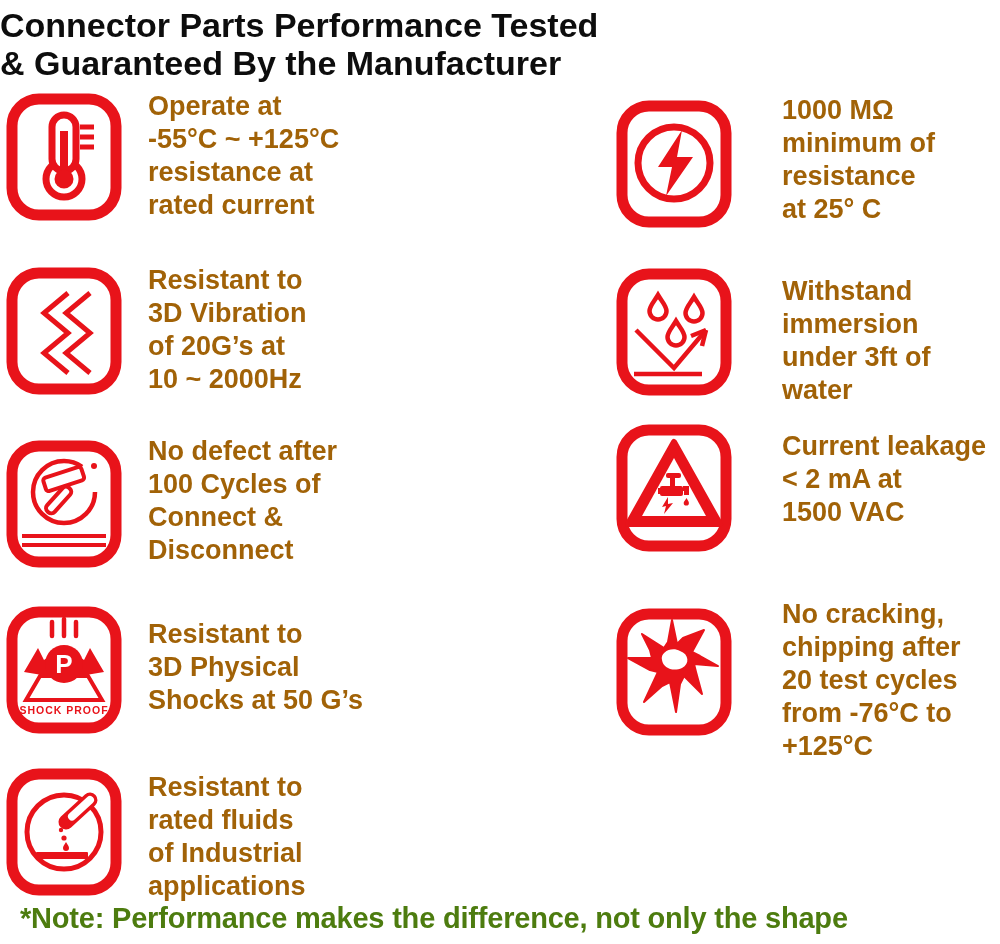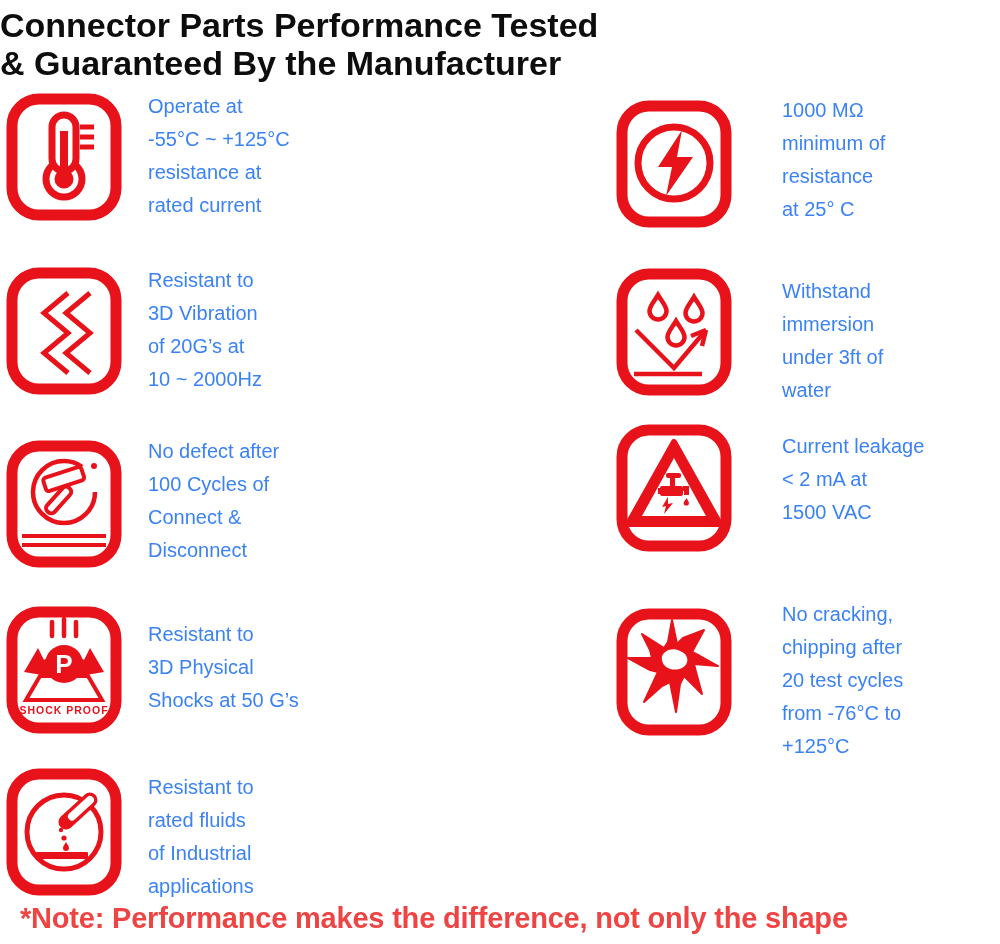--- a/index.html
+++ b/index.html
@@ -10,26 +10,26 @@
     font-family:"Liberation Sans", sans-serif; color:#131313;
   }
   .canvas{ position:absolute; inset:0; background:#fff; }
   .title{
     position:absolute; top:6px; left:0; width:885px; text-align:left;
     font-size:34px; line-height:38px; font-weight:bold; color:#0d0d0d;
   }
   .row{ position:absolute; display:flex; align-items:flex-start; }
   .row.left{ left:6px; }
   .row.right{ left:616px;gap:28px; }
-  .txt{ font-size:20px; line-height:33px; font-weight:normal; color:#3b82f6; white-space:nowrap; }
+  .txt{ font-size:27px; line-height:33px; font-weight:bold; color:#a16207; white-space:nowrap; }
   .row.left .txt{ margin-left:26px; }
   .row.right .txt{ margin-left:22px; }
   .note{
     position:absolute; top:902px; left:20px; width:975px;
-    font-size:29px; font-weight:bold; color:#ef4444; letter-spacing:-0.2px; white-space:nowrap;
+    font-size:29px; font-weight:bold; color:#4d7c0f; letter-spacing:-0.2px; white-space:nowrap;
   }
   .icon{ flex:0 0 auto; }
   .icon .s { stroke:var(--accent); fill:none; }
   .icon .f { fill:var(--accent); }
   .icon .w { fill:#fff; }
   .icon .ws{ fill:#fff; stroke:var(--accent); }
   .icon .fs{ fill:var(--accent); stroke:var(--accent); }
   .icon .wl{ stroke:#fff; fill:none; }
   .icon text{ font-family:"Liberation Sans", sans-serif; font-weight:bold; }
 </style>

